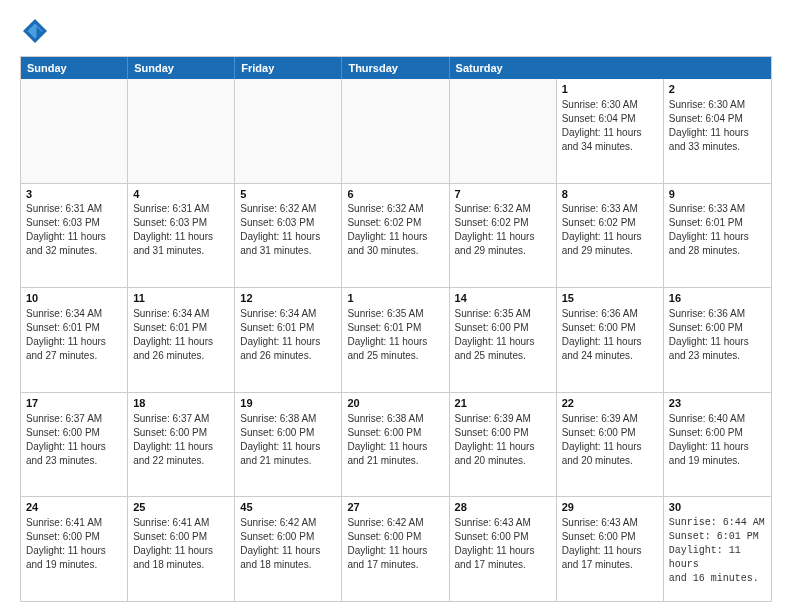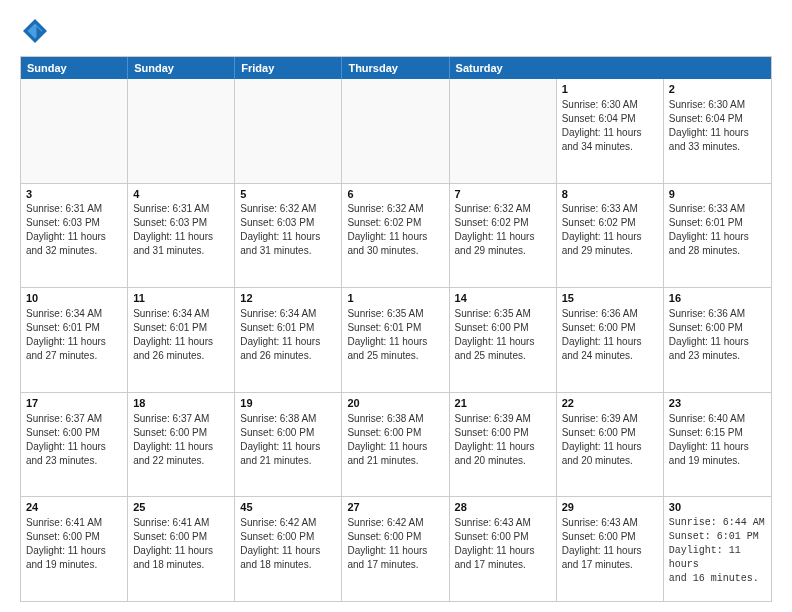--- a/index.html
+++ b/index.html
@@ -298,21 +298,21 @@
           <div class="cal-cell">
             <span class="day-num">22</span>
             <div class="cell-info" style="white-space: pre-wrap;">Sunrise: 6:39 AM
 Sunset: 6:00 PM
 Daylight: 11 hours
 and 20 minutes.</div>
           </div>
           <div class="cal-cell">
             <span class="day-num">23</span>
             <div class="cell-info" style="white-space: pre-wrap;">Sunrise: 6:40 AM
-Sunset: 6:15 PM
+Sunset: 6:00 PM
 Daylight: 11 hours
 and 19 minutes.</div>
           </div>
         </div>
         <div class="cal-row">
           <div class="cal-cell">
             <span class="day-num">24</span>
             <div class="cell-info" style="white-space: pre-wrap;">Sunrise: 6:41 AM
 Sunset: 6:00 PM
 Daylight: 11 hours

